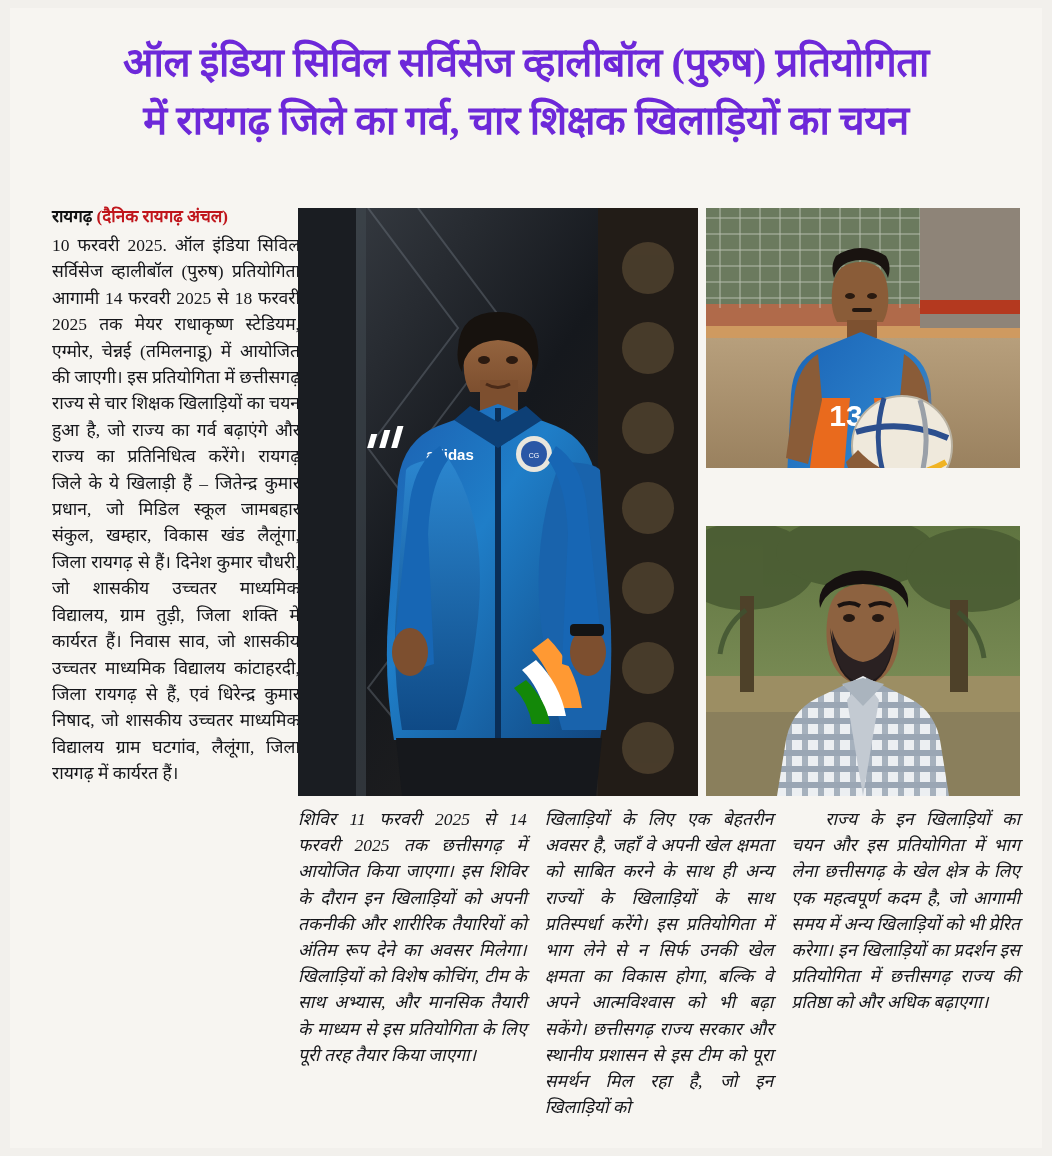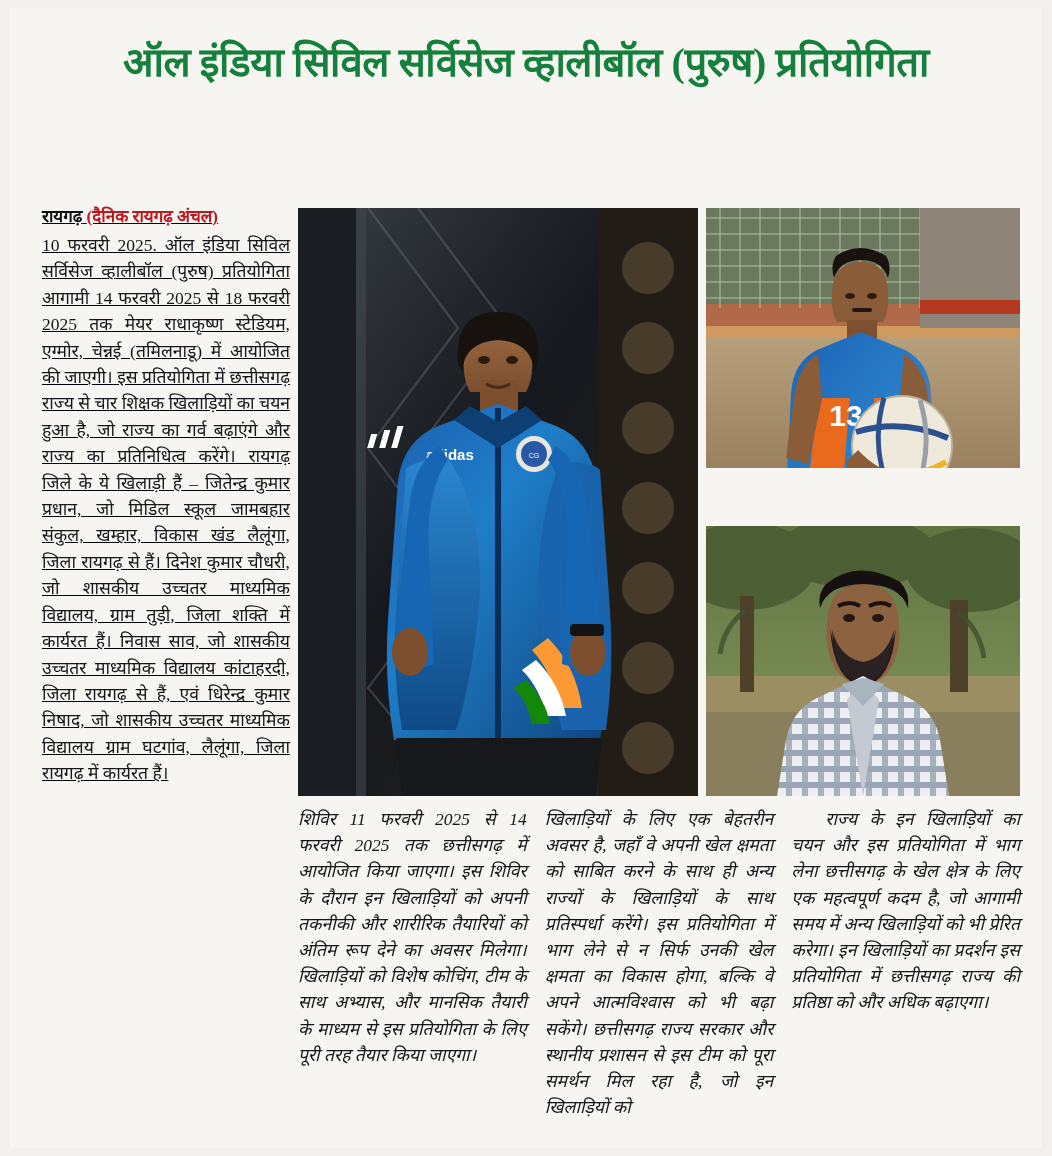--- a/index.html
+++ b/index.html
@@ -30,34 +30,33 @@
   .headline {
     position: absolute;
     left: 22px;
     top: 26px;
     width: 988px;
     text-align: center;
   }
   .headline .line {
     font-family: "Liberation Serif", serif;
     font-weight: bold;
-    color: #15803d;
+    color: #6d28d9;
     font-size: 40px;
     line-height: 58px;
     letter-spacing: -0.4px;
     white-space: nowrap;
   }
 
   
   .col-left {
     position: absolute;
-    left: 32px;
+    left: 42px;
     top: 198px;
     width: 248px;
-    text-decoration: underline;
   }
   .dateline {
     font-family: "Liberation Serif", serif;
     font-size: 17px;
     font-weight: bold;
     color: #111;
     margin-bottom: 4px;
     line-height: 22px;
   }
   .dateline .red {
@@ -127,20 +126,21 @@
   }
 </style>
 </head>
 <body>
 
 <div class="page">
   <div class="paper">
 
     <div class="headline">
       <div class="line">ऑल इंडिया सिविल सर्विसेज व्हालीबॉल (पुरुष) प्रतियोगिता</div>
+      <div class="line">में रायगढ़ जिले का गर्व, चार शिक्षक खिलाड़ियों का चयन</div>
     </div>
 
     <div class="col-left">
       <div class="dateline">
         <span>रायगढ़</span>
         <span class="red">(दैनिक रायगढ़ अंचल)</span>
       </div>
       <div class="body-text">
         <p>10 फरवरी 2025. ऑल इंडिया सिविल सर्विसेज व्हालीबॉल (पुरुष) प्रतियोगिता आगामी 14 फरवरी 2025 से 18 फरवरी 2025 तक मेयर राधाकृष्ण स्टेडियम, एग्मोर, चेन्नई (तमिलनाडू) में आयोजित की जाएगी। इस प्रतियोगिता में छत्तीसगढ़ राज्य से चार शिक्षक खिलाड़ियों का चयन हुआ है, जो राज्य का गर्व बढ़ाएंगे और राज्य का प्रतिनिधित्व करेंगे। रायगढ़ जिले के ये खिलाड़ी हैं – जितेन्द्र कुमार प्रधान, जो मिडिल स्कूल जामबहार संकुल, खम्हार, विकास खंड लैलूंगा, जिला रायगढ़ से हैं। दिनेश कुमार चौधरी, जो शासकीय उच्चतर माध्यमिक विद्यालय, ग्राम तुड़ी, जिला शक्ति में कार्यरत हैं। निवास साव, जो शासकीय उच्चतर माध्यमिक विद्यालय कांटाहरदी, जिला रायगढ़ से हैं, एवं धिरेन्द्र कुमार निषाद, जो शासकीय उच्चतर माध्यमिक विद्यालय ग्राम घटगांव, लैलूंगा, जिला रायगढ़ में कार्यरत हैं।</p>
       </div>

